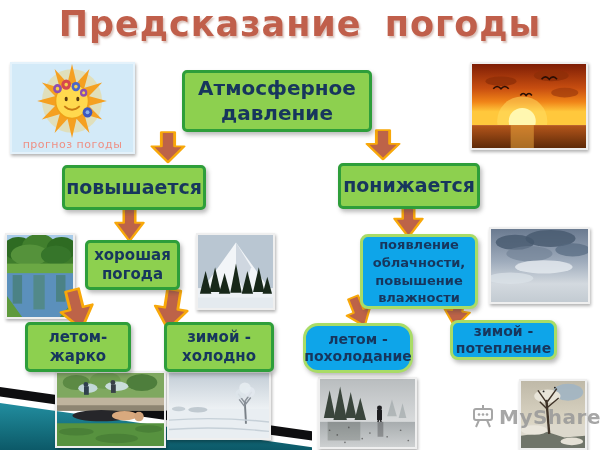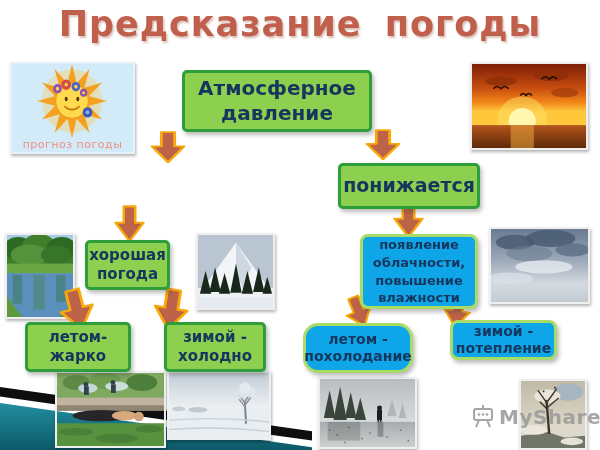--- a/index.html
+++ b/index.html
@@ -318,30 +318,31 @@
     </svg>
   <svg class="arrow" style="left:344px;top:295px;width:30px;height:34px;transform:rotate(-22deg);" viewBox="0 0 40 56" preserveAspectRatio="none">
       <polygon points="13,2 27,2 27,26 37,26 20,53 3,26 13,26"></polygon>
     </svg>
   <svg class="arrow" style="left:442px;top:295px;width:30px;height:34px;transform:rotate(8deg);" viewBox="0 0 40 56" preserveAspectRatio="none">
       <polygon points="13,2 27,2 27,26 37,26 20,53 3,26 13,26"></polygon>
     </svg>
 
   <div class="box dark" style="left:182px;top:70px;width:190px;height:62px;font-size:20px;">Атмосферное давление</div>
 
+  <div class="box dark" style="left:62px;top:165px;width:144px;height:45px;font-size:19px;">повышается</div>
 
   <div class="box dark" style="left:338px;top:163px;width:142px;height:46px;font-size:19px;">понижается</div>
 
-  <div class="box dark" style="left:85px;top:240px;width:85px;height:50px;font-size:15px;">хорошая погода</div>
+  <div class="box dark" style="left:85px;top:240px;width:95px;height:50px;font-size:15px;">хорошая погода</div>
 
   <div class="box light" style="left:360px;top:234px;width:118px;height:75px;font-size:13px;line-height:1.35;">появление облачности, повышение влажности</div>
 
   <div class="box dark" style="left:25px;top:322px;width:106px;height:50px;font-size:15px;">летом- жарко</div>
 
-  <div class="box dark" style="left:164px;top:322px;width:102px;height:50px;font-size:15px;">зимой - холодно</div>
+  <div class="box dark" style="left:164px;top:322px;width:110px;height:50px;font-size:15px;">зимой - холодно</div>
 
   <div class="box light" style="left:303px;top:323px;width:110px;height:50px;font-size:14px;border-radius:15px;">летом - похолодание</div>
 
   <div class="box light" style="left:450px;top:320px;width:107px;height:40px;font-size:14px;">зимой - потепление</div>
 
   <div class="watermark">
     <svg width="26" height="26" viewBox="0 0 26 26">
       <g stroke="#9A9A9A" stroke-width="2" fill="none">
         <path d="M13 1 V5"></path>
         <rect x="4" y="5" width="18" height="11" rx="2" fill="#FDFDFD"></rect>

